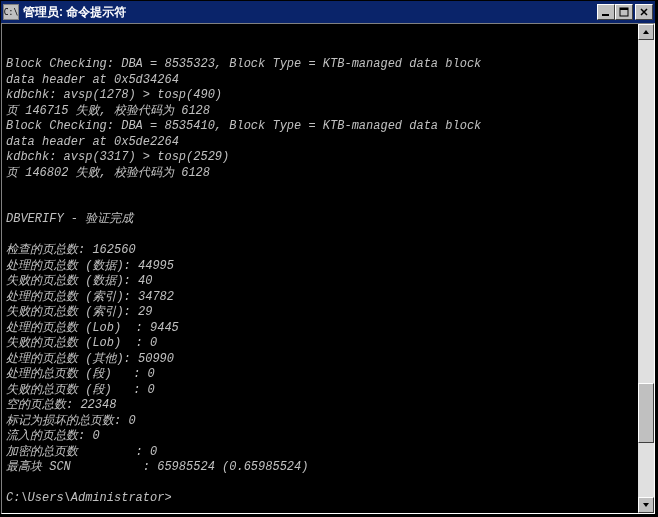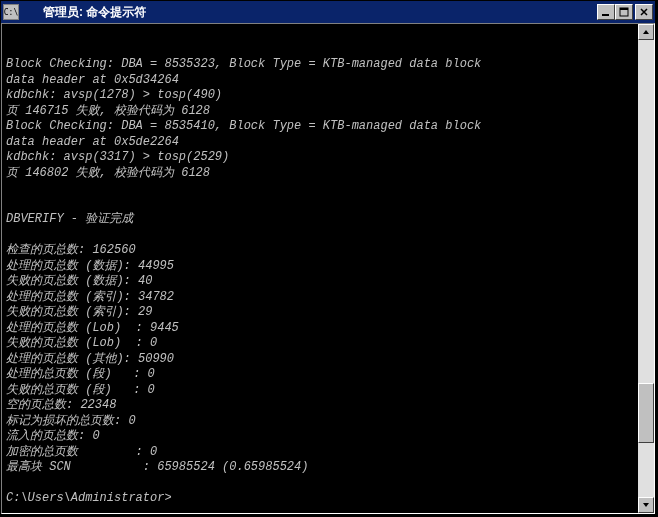--- a/index.html
+++ b/index.html
@@ -42,21 +42,20 @@
     font-size: 8px;
     color: #000;
     font-family: monospace;
     box-sizing: border-box;
   }
   .titlebar .title {
     flex: 1 1 auto;
     font-weight: bold;
     white-space: nowrap;
     overflow: hidden;
-    margin-left: 20px;
   }
   .titlebar .btns {
     display: flex;
     gap: 0;
   }
   .titlebar .btn {
     width: 18px;
     height: 16px;
     background: #c0c0c0;
     border: 1px solid;

